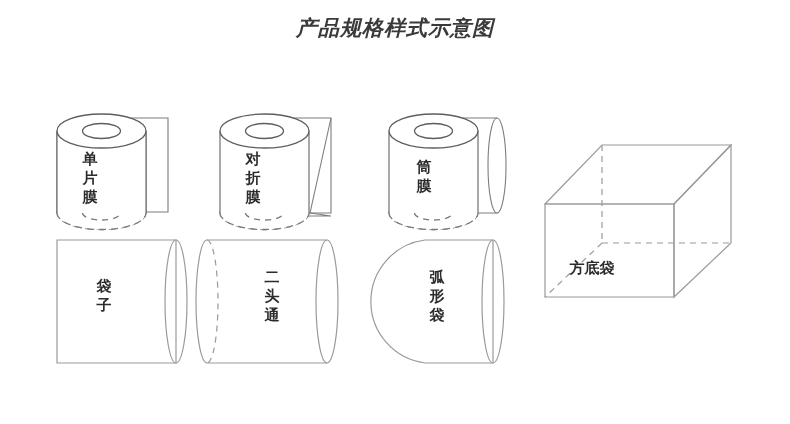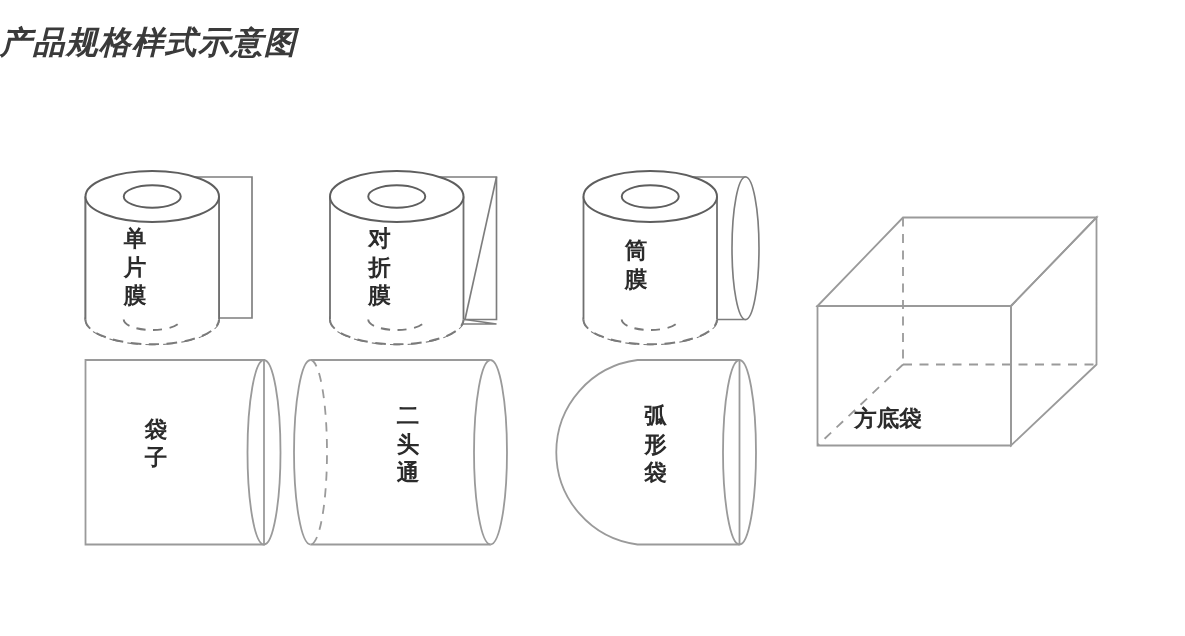--- a/index.html
+++ b/index.html
@@ -12,20 +12,21 @@
     height: 424px;
     position: relative;
     overflow: hidden;
     font-family: "DejaVu Sans", "Liberation Sans", sans-serif;
   }
   #page-title {
     position: absolute;
     left: 0;
     top: 14px;
     width: 790px;
+    text-align: center;
     font-size: 21px;
     font-weight: bold;
     font-style: italic;
     color: #3a3a3a;
     letter-spacing: 1px;
     white-space: nowrap;
   }
   #diagram-canvas {
     position: absolute;
     left: 0;
@@ -145,21 +146,21 @@
 片
 膜</div>
 
 <div class="shape-label" style="left:235px; top:150px; width:36px;">对
 折
 膜</div>
 
 <div class="shape-label" style="left:406px; top:158px; width:36px;">筒
 膜</div>
 
-<div class="shape-label horiz" style="left:559px; top:270px; width:66px;">方底袋</div>
+<div class="shape-label horiz" style="left:559px; top:259px; width:66px;">方底袋</div>
 
 <div class="shape-label" style="left:86px; top:277px; width:36px;">袋
 子</div>
 
 <div class="shape-label" style="left:254px; top:268px; width:36px;">二
 头
 通</div>
 
 <div class="shape-label" style="left:419px; top:268px; width:36px;">弧
 形

